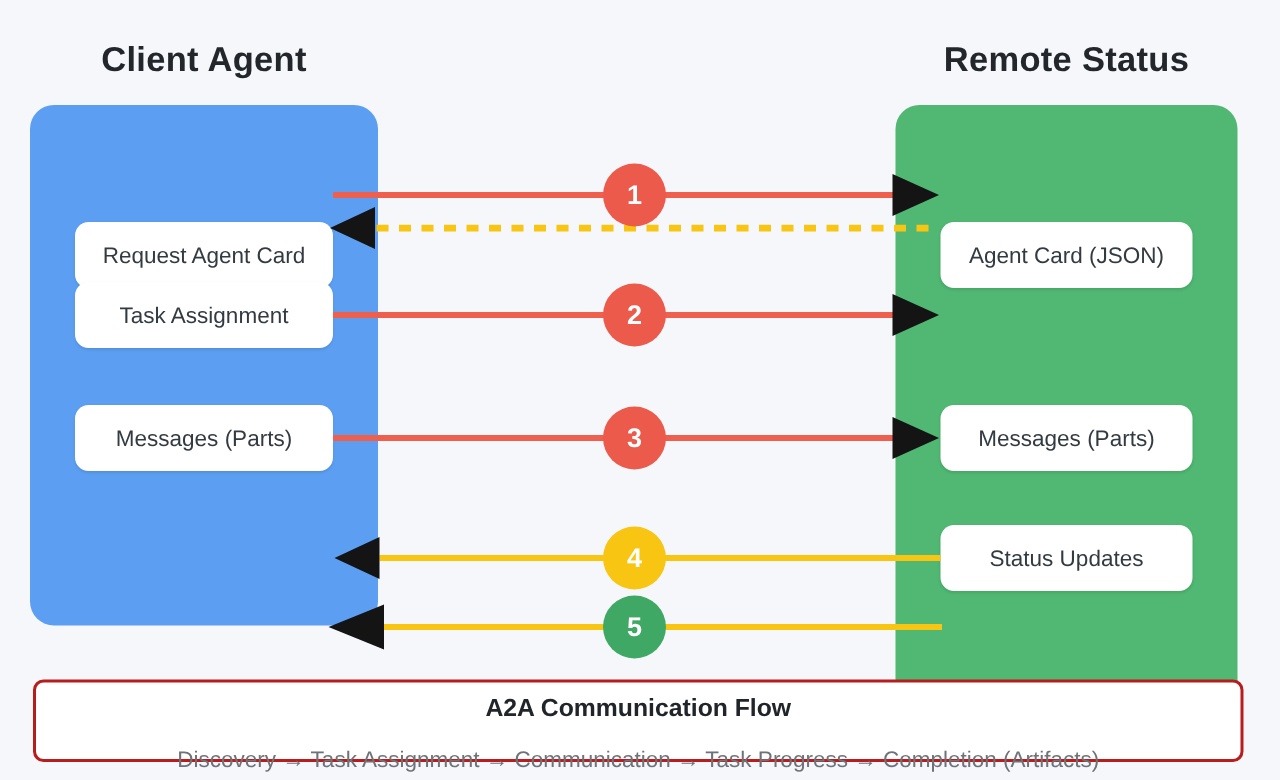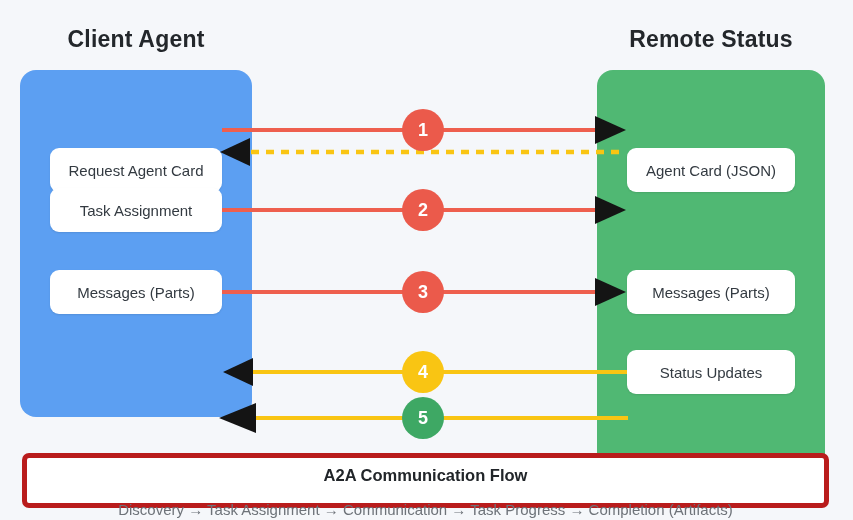--- a/index.html
+++ b/index.html
@@ -48,21 +48,21 @@
   .step.yellow{background:#f9c513;}
   .step.green{background:#3ea864;}
   .step.s1{top:109px;}
   .step.s2{top:189px;}
   .step.s3{top:271px;}
   .step.s4{top:351px;}
   .step.s5{top:397px;}
 
   .footer{
     position:absolute;left:22px;top:453px;width:807px;height:55px;
-    background:#ffffff;border:5px solid #b91c1c;border-radius:7px;
+    background:#ffffff;border:2px solid #b91c1c;border-radius:7px;
     text-align:center;box-sizing:border-box;
   }
   .footer .f-title{margin-top:8px;font-size:16.5px;font-weight:700;color:#212529;}
   .footer .f-sub{margin-top:16px;font-size:15px;color:#6e7379;}
 </style>
 </head>
 <body>
 
 <div class="stage">
 

